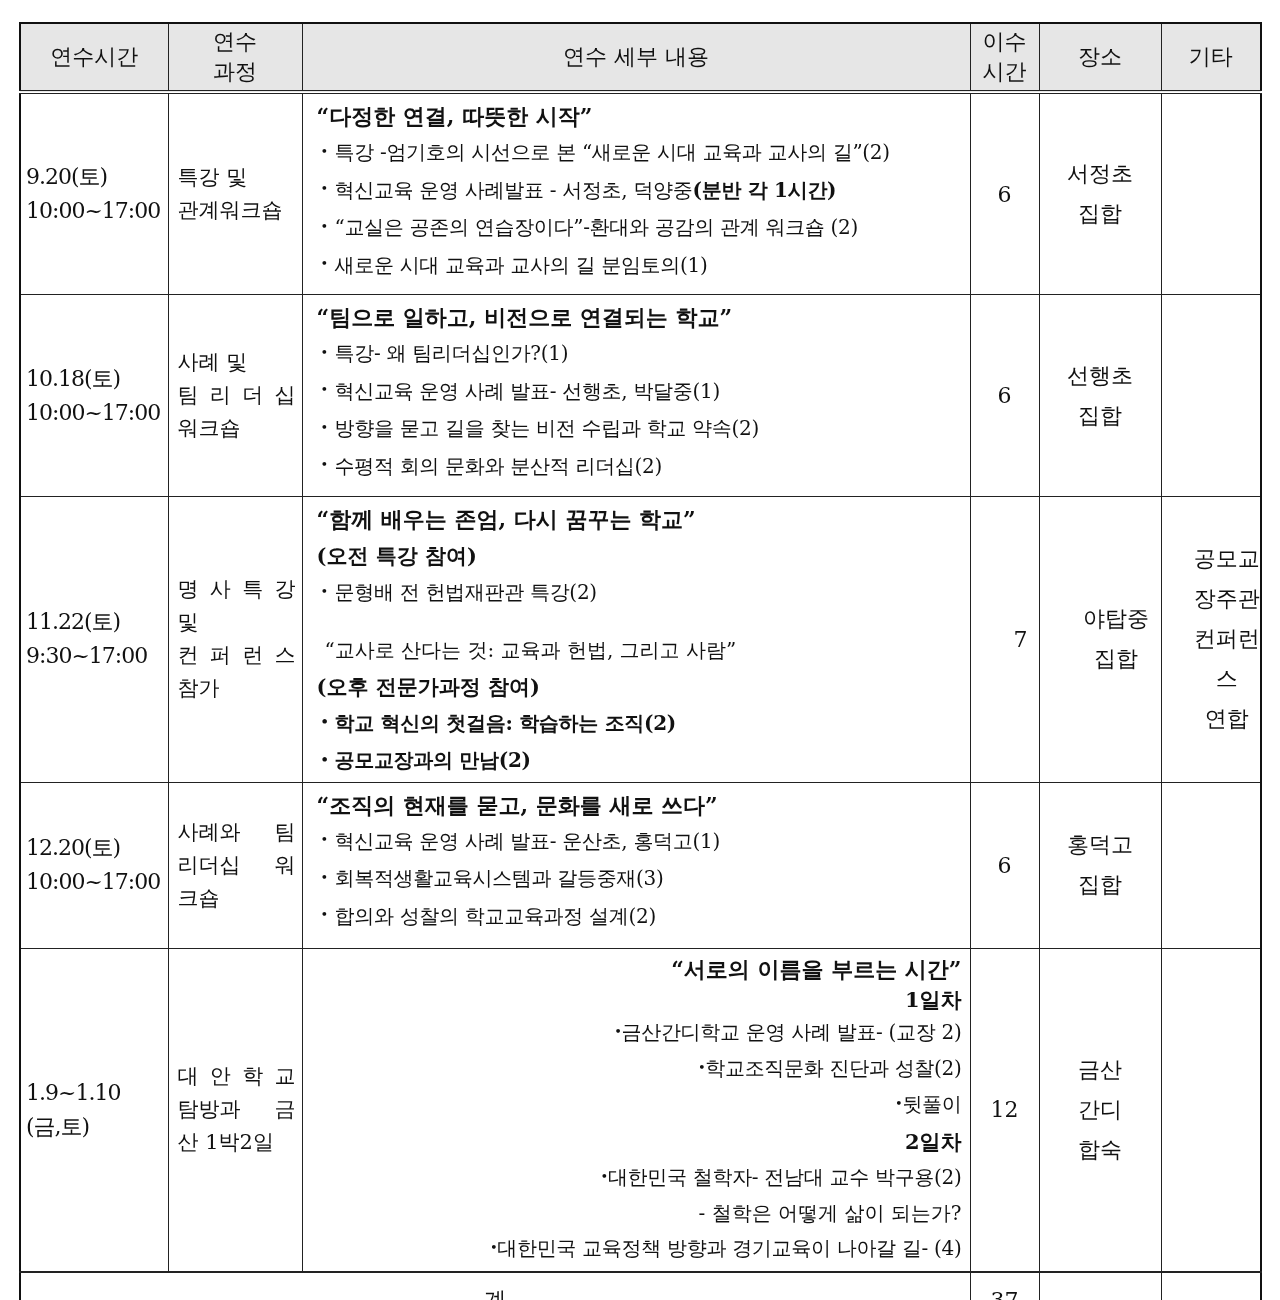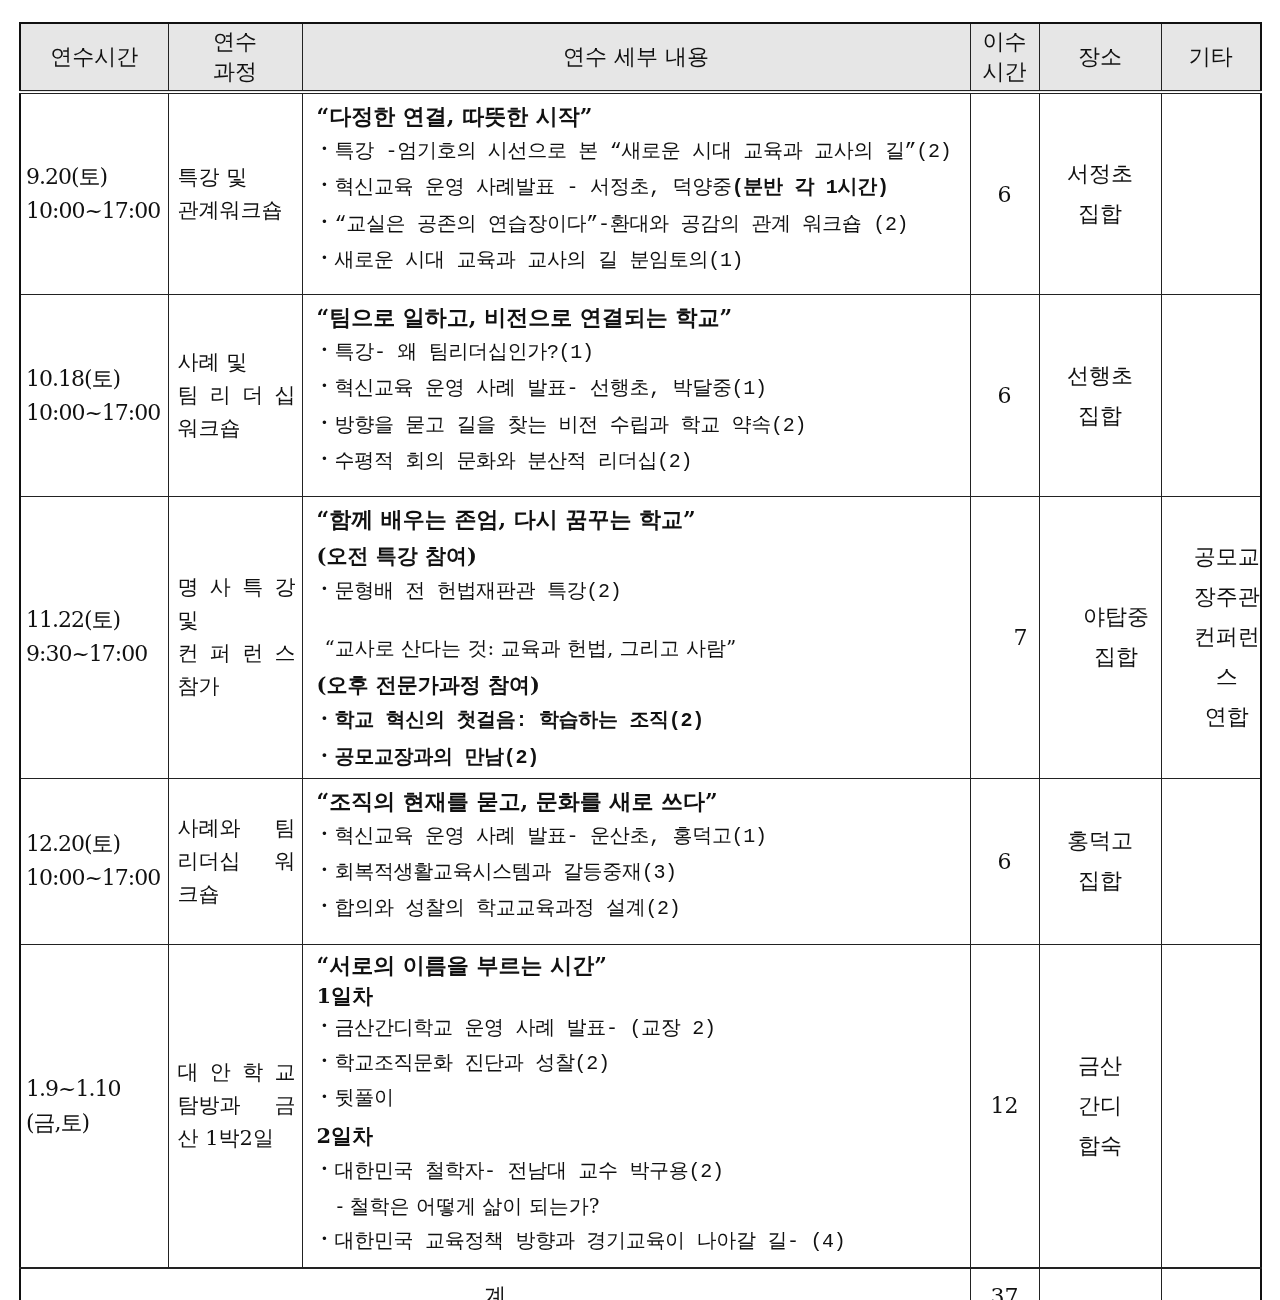--- a/index.html
+++ b/index.html
@@ -81,21 +81,20 @@
     .detail .sub {
       font-weight: bold;
       font-size: 21px;
       line-height: 37px;
       white-space: nowrap;
     }
     .detail .item {
       white-space: nowrap;
       padding-left: 4px;
       letter-spacing: -0.3px;
-      font-family: Liberation Mono, monospace;
     }
     .detail .item.bold {
       font-weight: bold;
     }
     .detail .item .bullet {
       font-size: 13px;
       display: inline-block;
       width: 14px;
       vertical-align: middle;
       position: relative;
@@ -281,21 +280,21 @@
     <tr class="r5">
       <td class="date">
         <span>1.9~1.10</span><br>
         <span>(금,토)</span>
       </td>
       <td class="course">
         <span class="ln spread">대 안 학 교</span>
         <span class="ln spread">탐방과 금</span>
         <span class="ln">산 1박2일</span>
       </td>
-      <td class="detail" style="line-height:35px;">
+      <td class="detail" style="line-height:35px;text-align:right;">
         <div class="title" style="line-height:32px;">“서로의 이름을 부르는 시간”</div>
         <div class="sub" style="line-height:30px;">1일차</div>
         <div class="item"><span class="bullet">•</span><span>금산간디학교 운영 사례 발표- (교장 2)</span></div>
         <div class="item"><span class="bullet">•</span><span>학교조직문화 진단과 성찰(2)</span></div>
         <div class="item"><span class="bullet">•</span><span>뒷풀이</span></div>
         <div class="sub">2일차</div>
         <div class="item"><span class="bullet">•</span><span>대한민국 철학자- 전남대 교수 박구용(2)</span></div>
         <div class="dash">- 철학은 어떻게 삶이 되는가?</div>
         <div class="item"><span class="bullet">•</span><span>대한민국 교육정책 방향과 경기교육이 나아갈 길- (4)</span></div>
       </td>

